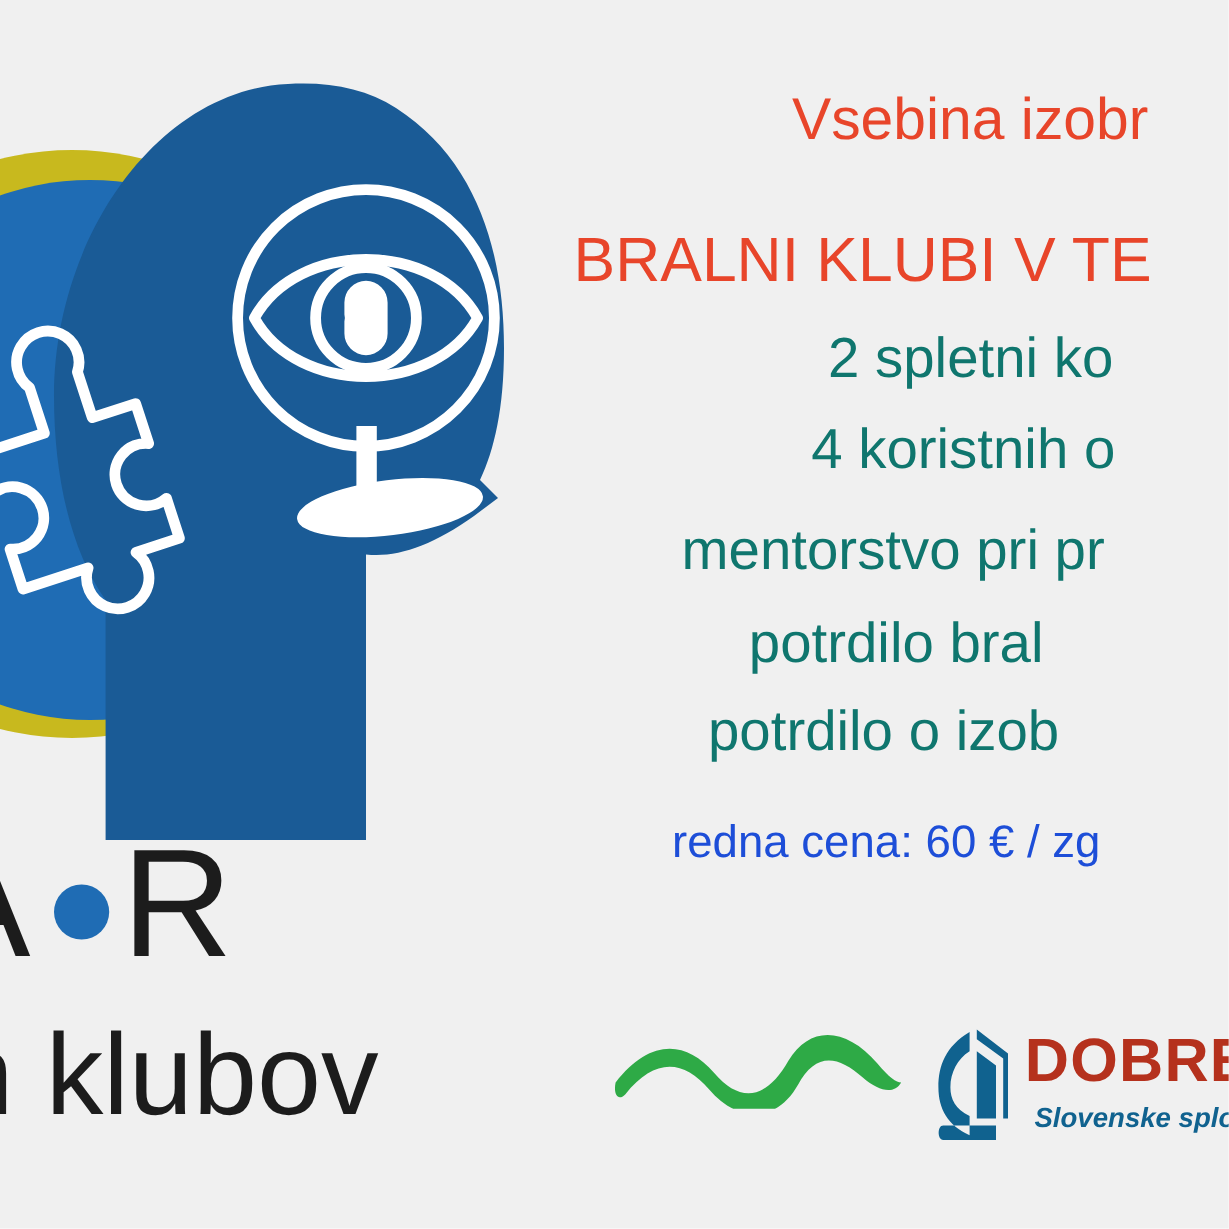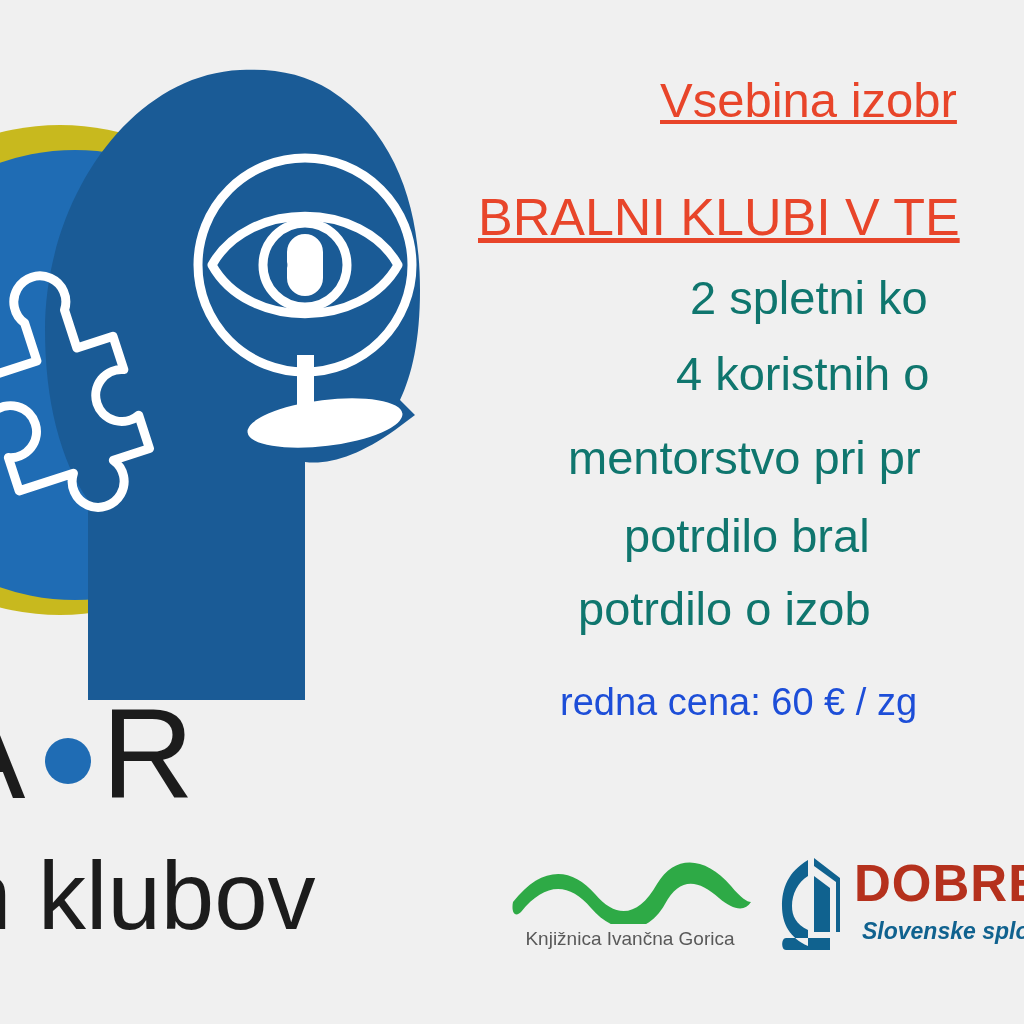--- a/index.html
+++ b/index.html
@@ -76,21 +76,20 @@
     top: 0;
     width: 564px;
     height: 800px;
     overflow: hidden;
   }
   .heading {
     position: absolute;
     white-space: nowrap;
     color: #e8452a;
     font-weight: 400;
-    text-decoration: underline;
   }
   .heading-1 {
     left: 200px;
     top: 76px;
     font-size: 49px;
     line-height: 1;
   }
   .heading-2 {
     left: 18px;
     top: 150px;
@@ -103,21 +102,21 @@
     white-space: nowrap;
     color: #0f766e;
     font-weight: 400;
     font-size: 47px;
     line-height: 1;
   }
   .bl-1 { left: 230px; top: 274px; }
   .bl-2 { left: 216px; top: 350px; }
   .bl-3 { left:  96px; top: 434px; margin-left: 12px; }
   .bl-4 { left: 164px; top: 512px; }
-  .bl-5 { left: 118px; top: 585px; }
+  .bl-5 { left: 130px; top: 585px; }
   .price-line {
     position: absolute;
     left: 100px;
     top: 683px;
     white-space: nowrap;
     color: #1d4ed8;
     font-weight: 400;
     font-size: 38px;
     line-height: 1;
   }
@@ -261,21 +260,20 @@
                C 36 14 66 14 90 42
                C 112 68 134 64 152 32
                C 170 2 200 4 226 34
                C 236 46 242 50 246 50
                C 240 60 228 58 214 46
                C 192 26 174 26 160 52
                C 142 84 110 84 86 56
                C 64 30 40 30 16 60
                C 10 66 6 60 8 50 Z" fill="#2eaa46"></path>
     </svg>
-    <div class="lib-caption">Knjižnica Ivančna Gorica</div>
   </div>
 
   <div id="logo-dobre">
     <svg class="dobre-book" width="70" height="102" viewBox="0 0 70 102" xmlns="http://www.w3.org/2000/svg">
       <path d="M 36 4
                L 62 24
                L 62 78
                L 58 78
                L 58 28
                L 36 12 Z

